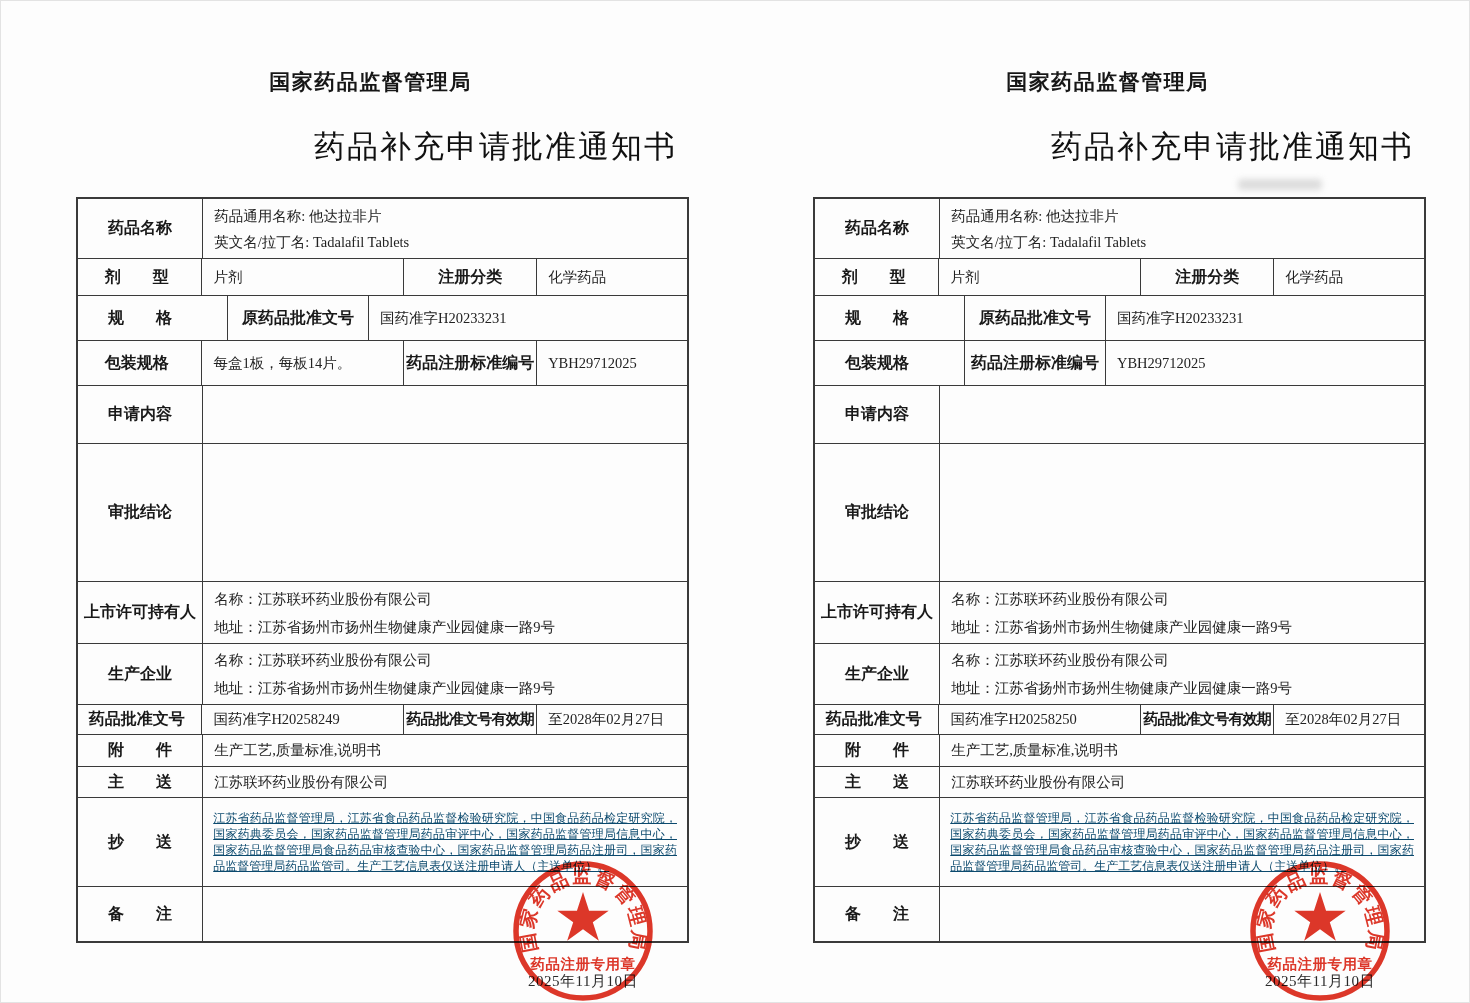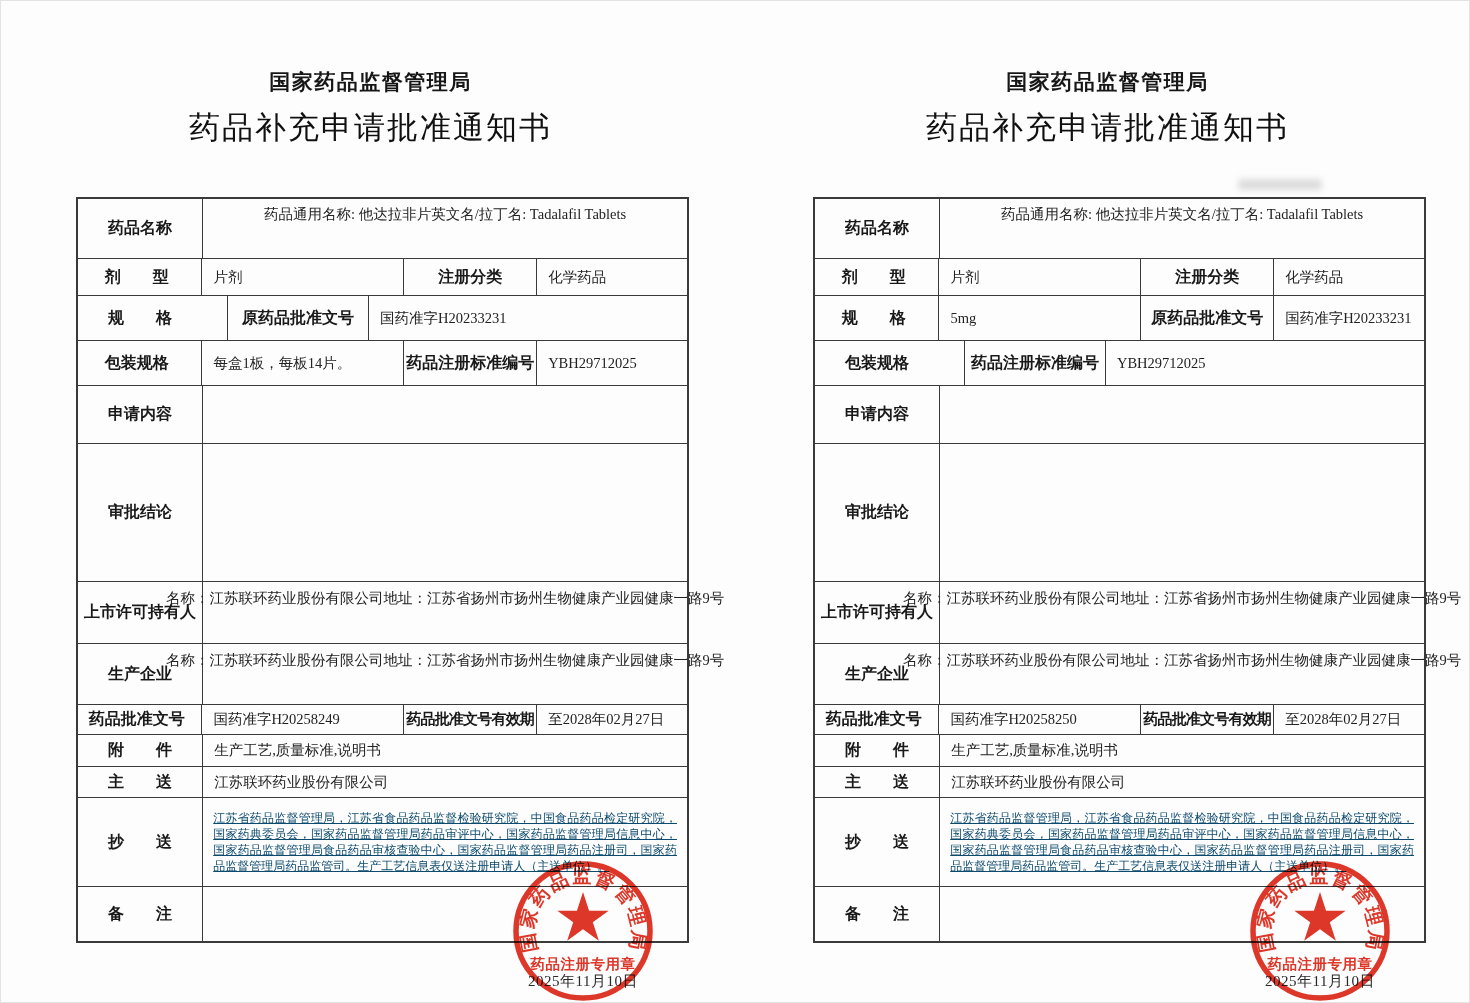--- a/index.html
+++ b/index.html
@@ -17,22 +17,22 @@
   .doc-right { left:800px; }
 
   .agency {
     position:absolute; top:67px; left:0; right:0;
     text-align:center;
     font-family:"Liberation Sans","DejaVu Sans",sans-serif;
     font-weight:700; font-size:21px; letter-spacing:1.5px;
     color:#161616;
   }
   .doc-title {
-    position:absolute; top:106px; left:0; right:0;
-    text-align:center;
+    position:absolute; top:125px; left:0; right:0;
+    text-align:right;
     font-size:31px; font-weight:400; letter-spacing:2px;
     color:#101010; white-space:nowrap;
   }
   .smudge {
     position:absolute; top:178px; left:437px; width:84px; height:11px;
     background:#b5b5b5; filter:blur(3px); opacity:.45; border-radius:4px;
   }
 
   .approval-table {
     position:absolute; left:12px; top:196px; width:613px;
@@ -42,21 +42,21 @@
   .row + .row { border-top:1px solid #3a3a3a; }
   .cell { display:flex; align-items:center; min-width:0; }
   .cell + .cell { border-left:1px solid #3a3a3a; }
   .lab { justify-content:center; text-align:center; font-weight:700; font-size:16px; color:#191919; }
   .w1 { width:20.4%; }
   .w2 { width:30.5%;margin-left:6px; }
   .w3 { width:23.1%;margin-left:25px; }
   .w4 { width:26.0%; }
   .wide { width:79.6%; }
   .val { padding:2px 11px; font-size:14.5px; color:#222; }
-  .stack { flex-direction:row; align-items:flex-start; justify-content:center; }
+  .stack { flex-direction:column; align-items:flex-start; justify-content:center; }
   .stack div { line-height:26px; white-space:nowrap; }
   .stack-tall div { line-height:28px; }
   .tight { letter-spacing:-0.8px; font-size:15px; }
   .cc-text {
     font-size:12px; line-height:16px; text-align:justify;
     padding:4px 10px; color:#0c4a6e;text-decoration:underline;
   }
 
   .issue-date {
     position:absolute; top:971px; left:444px; width:150px;
@@ -187,21 +187,20 @@
       </div>
     </div>
     <div class="row" style="height:37px">
       <div class="cell lab w1">剂　　型</div>
       <div class="cell val w2">片剂</div>
       <div class="cell lab w3">注册分类</div>
       <div class="cell val w4">化学药品</div>
     </div>
     <div class="row" style="height:45px">
       <div class="cell lab w1">规　　格</div>
-      <div class="cell val w2">5mg</div>
       <div class="cell lab w3">原药品批准文号</div>
       <div class="cell val w4">国药准字H20233231</div>
     </div>
     <div class="row" style="height:45px">
       <div class="cell lab w1">包装规格</div>
       <div class="cell lab w3">药品注册标准编号</div>
       <div class="cell val w4">YBH29712025</div>
     </div>
     <div class="row" style="height:58px">
       <div class="cell lab w1">申请内容</div>

